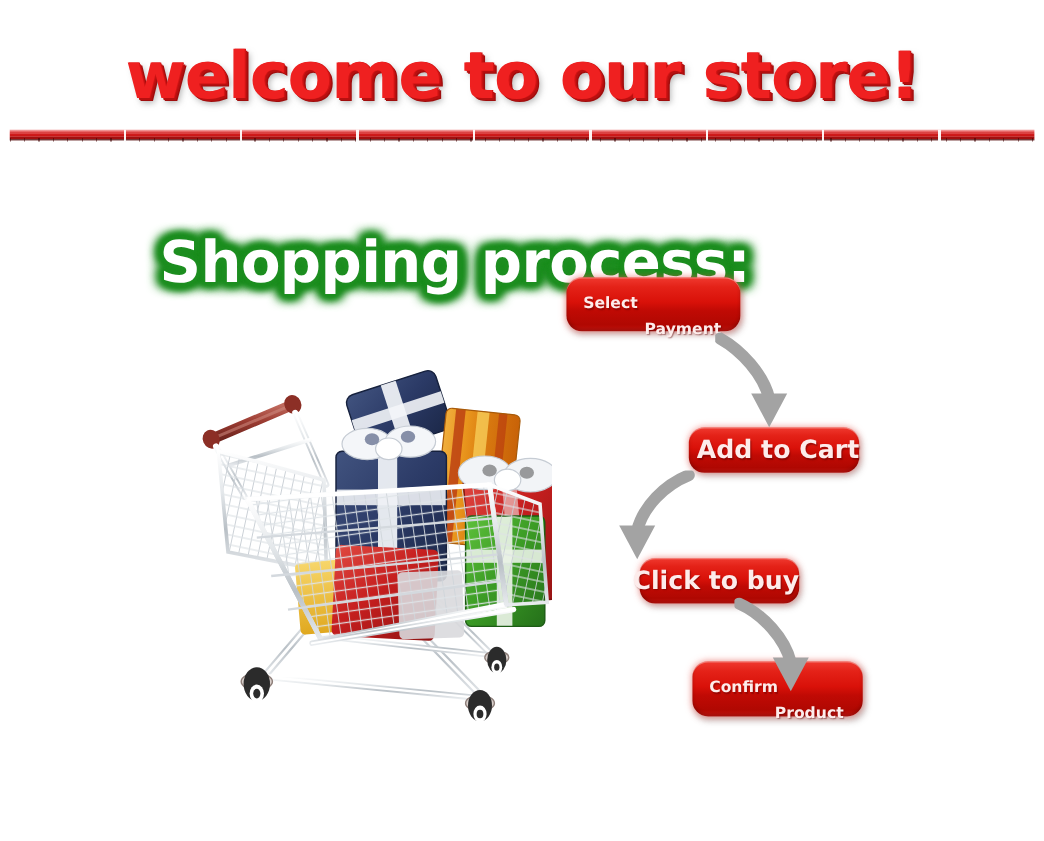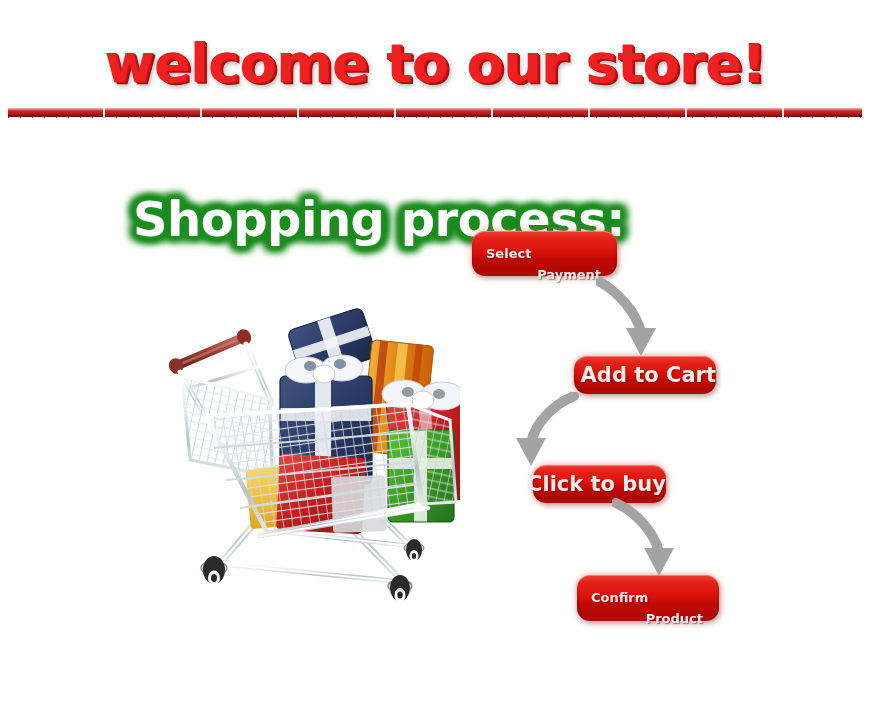--- a/index.html
+++ b/index.html
@@ -159,21 +159,21 @@
     display: flex;
     align-items: center;
     justify-content: flex-end;
     font-size: 21px;
     line-height: 24px;
   }
 
   #badge-select-product { left: 472px; top: 231px; width: 145px; height: 45px; }
   #badge-add-to-cart    { left: 574px; top: 356px; width: 142px; height: 38px; }
   #badge-click-to-buy   { left: 489px; top: 465px; width: 133px; height: 38px; margin-left: 44px; }
-  #badge-confirm-payment{ left: 577px; top: 575px; width: 142px; height: 46px; }
+  #badge-confirm-payment{ left: 577px; top: 551px; width: 142px; height: 46px; }
 
   
   .arrow-svg { position: absolute; }
   #arrow-1 { left: 596px; top: 276px; }
   #arrow-2 { left: 512px; top: 392px; }
   #arrow-3 { left: 612px; top: 498px; }
 
   
   #cart-illustration {
     position: absolute;

